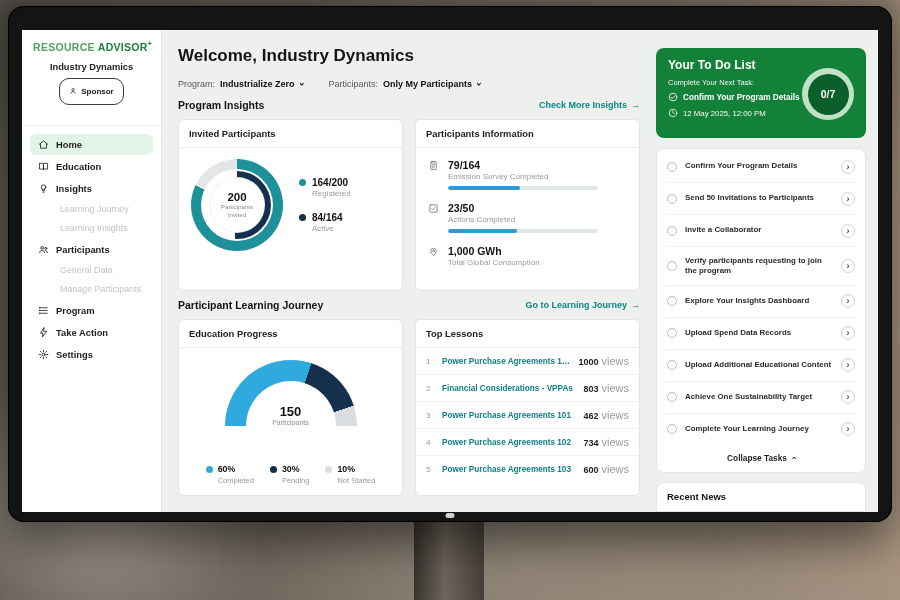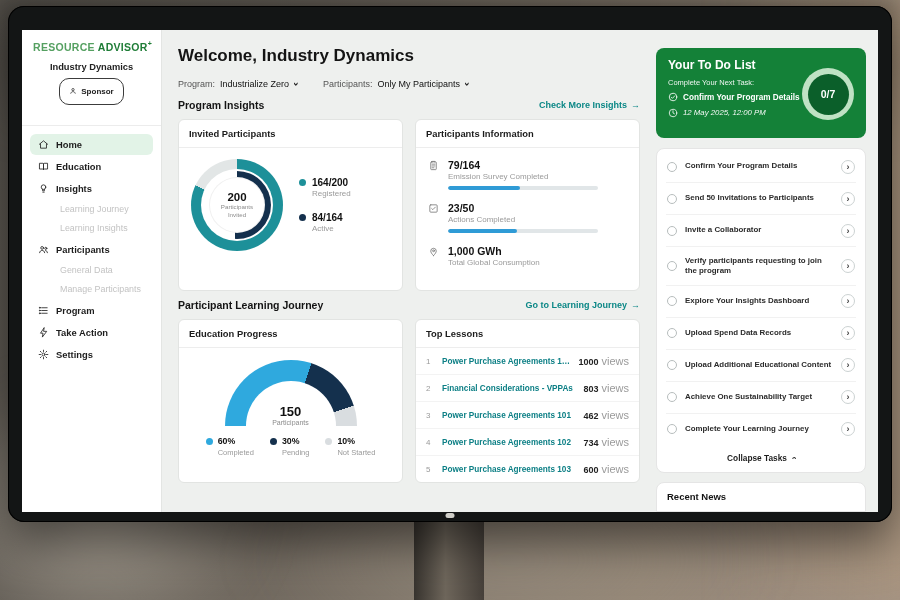--- a/index.html
+++ b/index.html
@@ -35,21 +35,21 @@
     font-size:9.4px; font-weight:700; color:#1d1d1d; cursor:pointer; }
   .nav-item.active { background:#e2f3e7; }
   .nav-item svg { width:11px; height:11px; stroke:#2a2a2a; fill:none; stroke-width:1.9; stroke-linecap:round; stroke-linejoin:round; flex-shrink:0; }
   .nav-sub { padding:4.5px 8px 4.5px 30px; font-size:8.9px; font-weight:500; color:#c3c3c3; cursor:pointer; }
 
   
   .main { flex:1; min-width:0; padding:12px 14px 0 16px; }
   .welcome { font-size:17px; font-weight:bold; color:#141414; margin:4px 0 13px; }
   .filters { display:flex; gap:26px; align-items:center; font-size:9px; color:#555; margin-bottom:10px; }
   .filter { display:flex; gap:5px; align-items:center; cursor:pointer; }
-  .filter-value { font-weight:400; color:#101010; }
+  .filter-value { font-weight:700; color:#101010; }
   .caret { display:inline-block; transform:rotate(90deg) scaleX(1.4); font-size:9px; color:#222; font-weight:700; }
   .section-head { display:flex; justify-content:space-between; align-items:center; margin:8px 0 8px; }
   .section-title { font-size:10.5px; font-weight:700; color:#141414; }
   .section-link { font-size:9px; font-weight:700; color:#0b8786; cursor:pointer; display:flex; gap:4px; align-items:center; }
   .cards-row { display:flex; gap:12px; align-items:stretch; }
   .card { flex:1; min-width:0; background:#fff; border:1px solid #e2e4e2; border-radius:6px; }
   .card-title { font-size:9.4px; font-weight:700; color:#1c1c1c; padding:8px 10px; border-bottom:1px solid #ededed; }
 
   .invited-body { display:flex; align-items:center; gap:16px; padding:11px 12px; }
   .donut { position:relative; width:92px; height:92px; flex-shrink:0; }
@@ -67,21 +67,21 @@
   .legend-label { font-size:8px; color:#9a9a9a; margin-top:1px; }
 
   .info-body { padding:11px 12px 6px; }
   .info-row { display:flex; gap:9px; margin-bottom:12px; }
   .info-row svg { width:11px; height:11px; stroke:#787878; fill:none; stroke-width:1.8; stroke-linecap:round; stroke-linejoin:round; margin-top:1px; flex-shrink:0; }
   .info-value { font-size:10.5px; font-weight:700; color:#111; }
   .info-label { font-size:8px; color:#9a9a9a; margin:1px 0 5px; }
   .bar { width:150px; height:4px; border-radius:2px; background:#e1e6e8; overflow:hidden; }
   .bar-fill { height:100%; border-radius:2px; }
 
-  .edu-body { display:flex; flex-direction:column; align-items:center; padding:8px 10px 10px; }
+  .edu-body { display:flex; flex-direction:column; align-items:center; padding:8px 10px 10px;gap:28px; }
   .gauge-wrap { position:relative; width:132px; height:66px; overflow:hidden; margin-top:4px; }
   .gauge-arc { position:absolute; left:0; top:0; width:132px; height:132px; border-radius:50%; }
   .gauge-hole { position:absolute; left:21px; top:21px; width:90px; height:90px; border-radius:50%; background:#fff; }
   .gauge-text { position:absolute; bottom:0; left:0; width:100%; text-align:center; }
   .gauge-value { font-size:13px; font-weight:700; color:#111; }
   .gauge-label { font-size:7px; color:#8c8c8c; }
   .legend-h { display:flex; gap:16px; margin-top:10px; }
   .legend-col .top { display:flex; gap:5px; align-items:center; }
   .legend-col .top .dot { margin-top:0; }
   .legend-col .v { font-size:8.8px; font-weight:700; color:#111; }
@@ -93,21 +93,21 @@
   .lesson-title { flex:1; font-size:8.2px; font-weight:600; color:#0c7f85; cursor:pointer; white-space:nowrap; overflow:hidden; text-overflow:ellipsis; }
   .lesson-views { font-size:9px; font-weight:700; color:#222; white-space:nowrap; }
   .lesson-views .w { font-size:11px; font-weight:400; color:#9a9a9a; margin-left:3px; }
 
   
   .right { width:224px; flex-shrink:0; padding:10px 12px 0 2px; display:flex; flex-direction:column; }
   .todo-hero { position:relative; background:#148138; border-radius:8px; padding:10px 12px; color:#fff; min-height:90px;margin-top:8px; }
   .todo-title { font-size:12px; font-weight:700; }
   .todo-sub { font-size:7.5px; margin-top:6px; opacity:.92; }
   .todo-next { display:flex; gap:5px; align-items:center; margin-top:5px; font-size:8.2px; font-weight:700; max-width:132px; }
-  .todo-due { display:flex; gap:5px; align-items:flex-start; margin-top:6px; font-size:7.8px; opacity:.95;font-style:italic; }
+  .todo-due { display:flex; gap:5px; align-items:flex-end; margin-top:6px; font-size:7.8px; opacity:.95; }
   .todo-hero svg { width:10px; height:10px; stroke:#fff; fill:none; stroke-width:2; stroke-linecap:round; stroke-linejoin:round; flex-shrink:0; }
   .todo-ring { position:absolute; right:12px; top:20px; width:52px; height:52px; border-radius:50%;
     background:#bfe2c4; display:flex; align-items:center; justify-content:center; }
   .todo-ring-inner { width:41px; height:41px; border-radius:50%; background:#0b5f2a; color:#fff;
     font-size:10.5px; font-weight:700; display:flex; align-items:center; justify-content:center; }
 
   .tasks-card { background:#fff; border:1px solid #e5e5e5; border-radius:8px; margin-top:10px; padding:2px 9px; }
   .task { display:flex; align-items:center; gap:8px; padding:8.5px 1px; border-bottom:1px solid #f1f1f1; cursor:pointer; }
   .task-check { width:10px; height:10px; border:1.4px solid #b7bdbd; border-radius:50%; flex-shrink:0; }
   .task-label { flex:1; font-size:7.9px; font-weight:600; color:#2b2b2b; line-height:1.3; }

